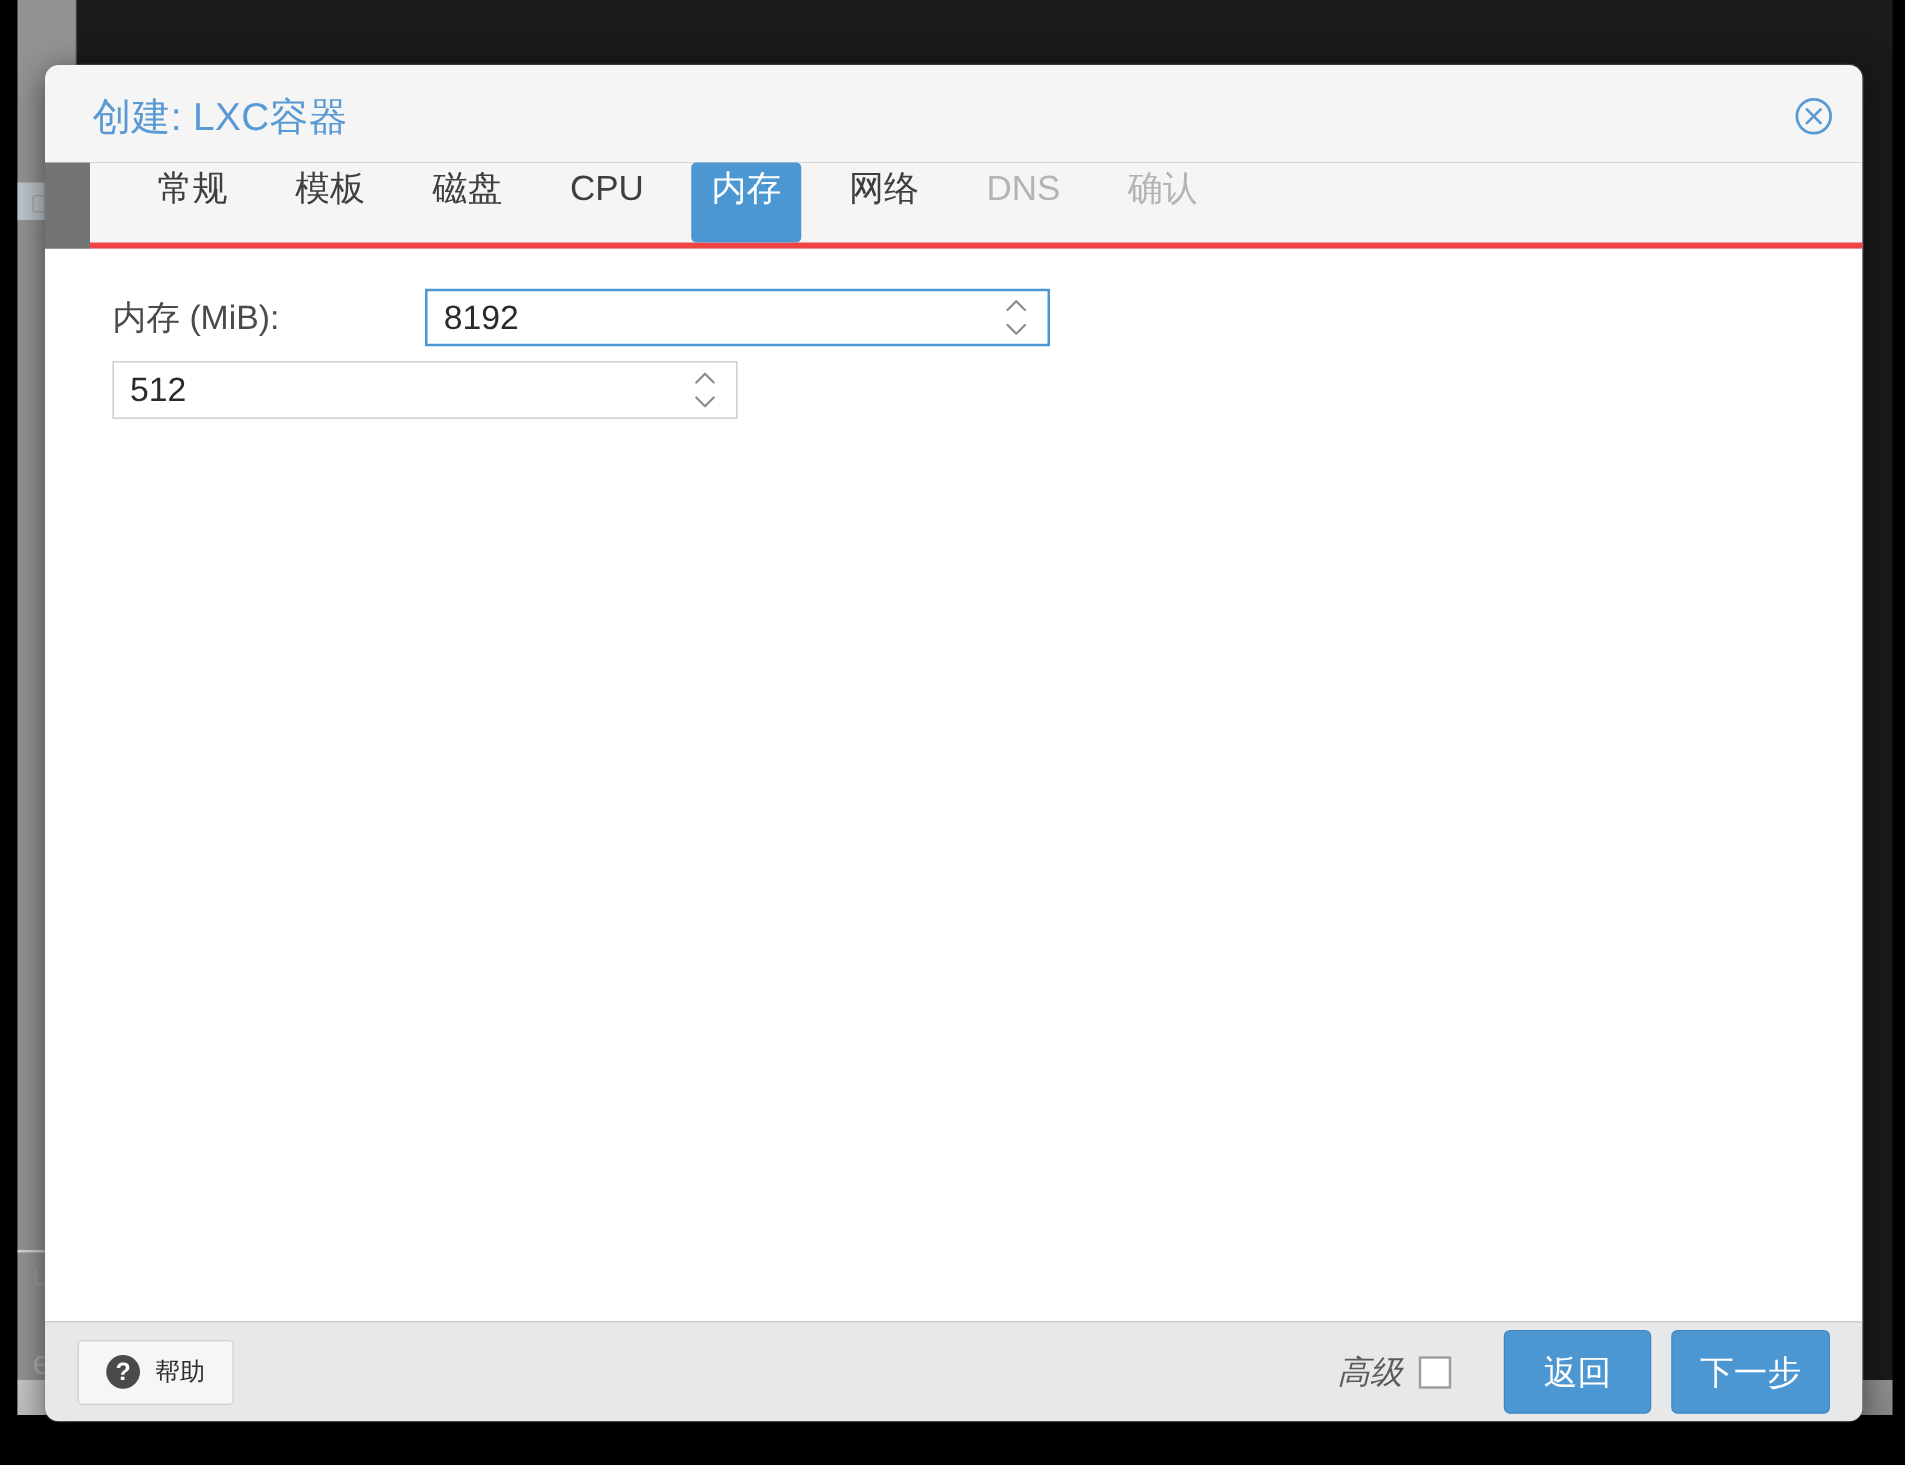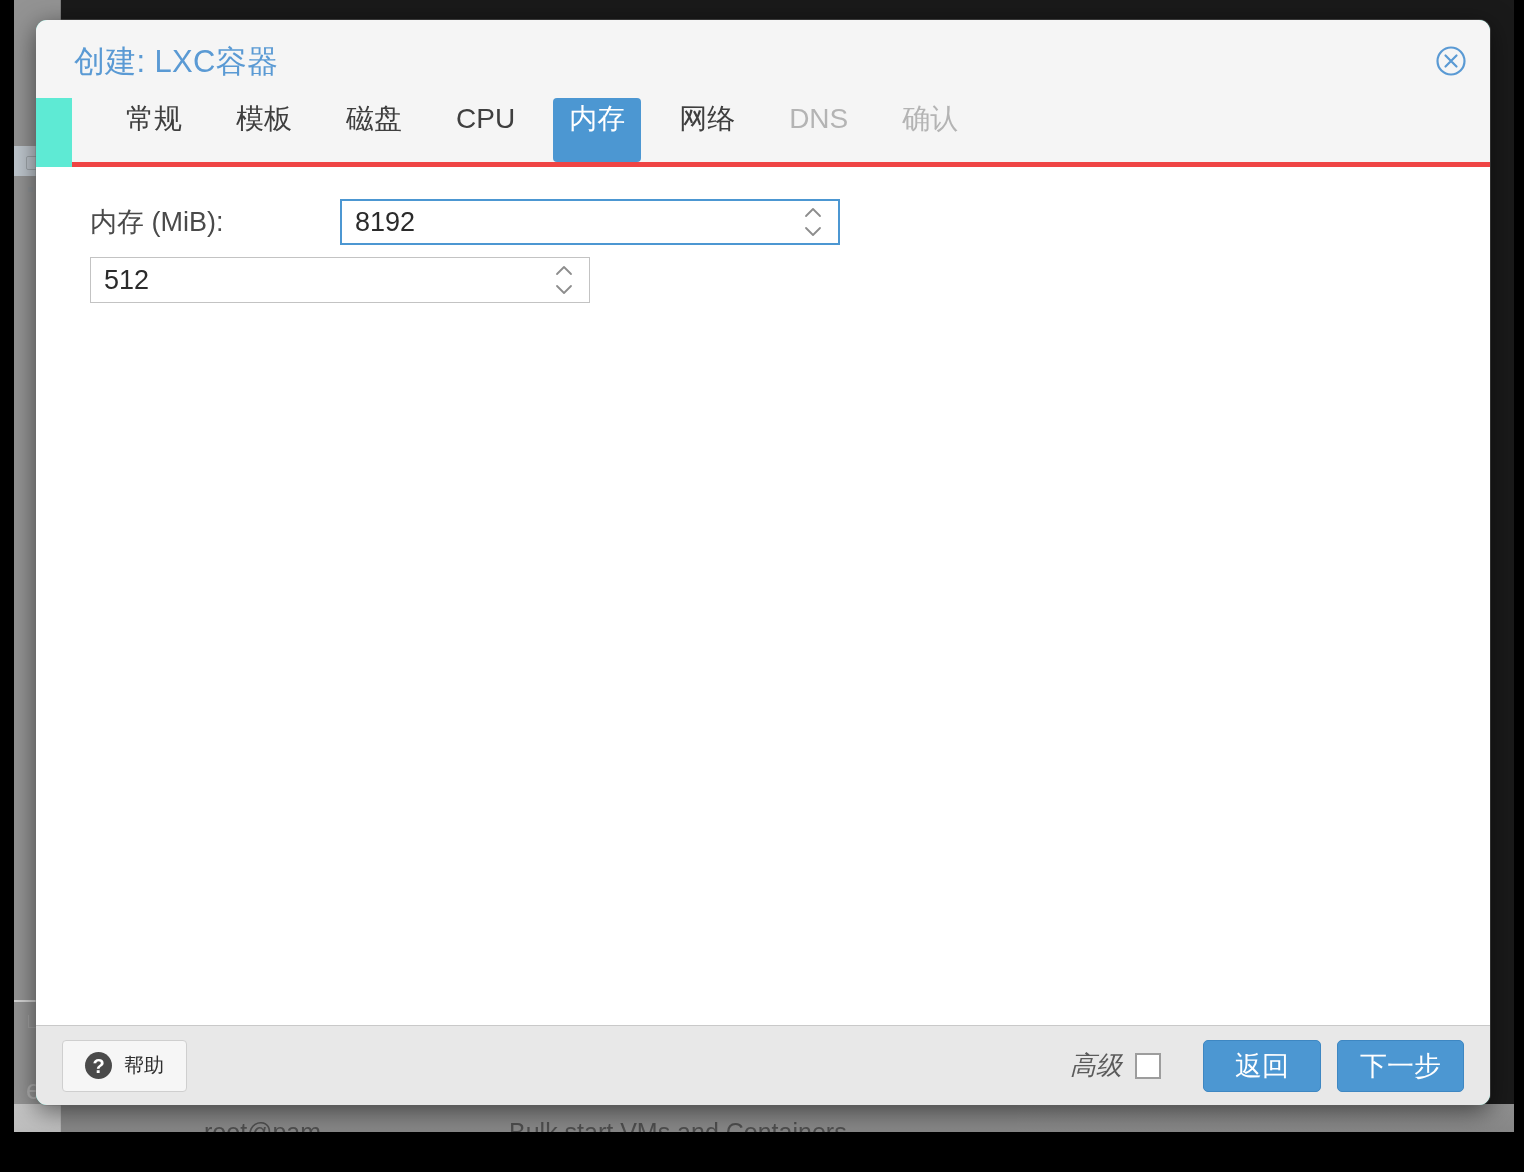--- a/index.html
+++ b/index.html
@@ -103,24 +103,24 @@
   .bg-blackout {
     position: absolute;
     left: 0; top: 1132px;
     width: 1524px; height: 40px;
     background: #000;
   }
 
   
   #modal {
     position: absolute;
-    left: 36px; top: 20px;
+    left: 36px; top: 52px;
     width: 1454px;
     height: 1085px;
-    background: #5eead4;
+    background: #737373;
     border-radius: 11px;
     box-shadow: 0 6px 26px rgba(0,0,0,0.55), 0 0 0 1px rgba(150,150,150,0.35);
     overflow: hidden;
     display: flex;
     flex-direction: column;
   }
 
   
   .hdr {
     position: relative;
@@ -276,21 +276,21 @@
   }
   .adv-label { font-size: 26px; color: #5b5b5b; }
   .adv-box {
     width: 26px; height: 26px;
     background: #ffffff;
     border: 2px solid #9d9d9d;
     box-sizing: border-box;
   }
   .btn-blue {
     min-width: 118px;
-    height: 52px;
+    height: 67px;
     background: #4c97d2;
     border: 1px solid #3e87c2;
     border-radius: 5px;
     color: #ffffff;
     font-family: inherit;
     font-size: 27px;
     cursor: pointer;
     margin-left: 16px;
     padding: 0 22px;
   }

